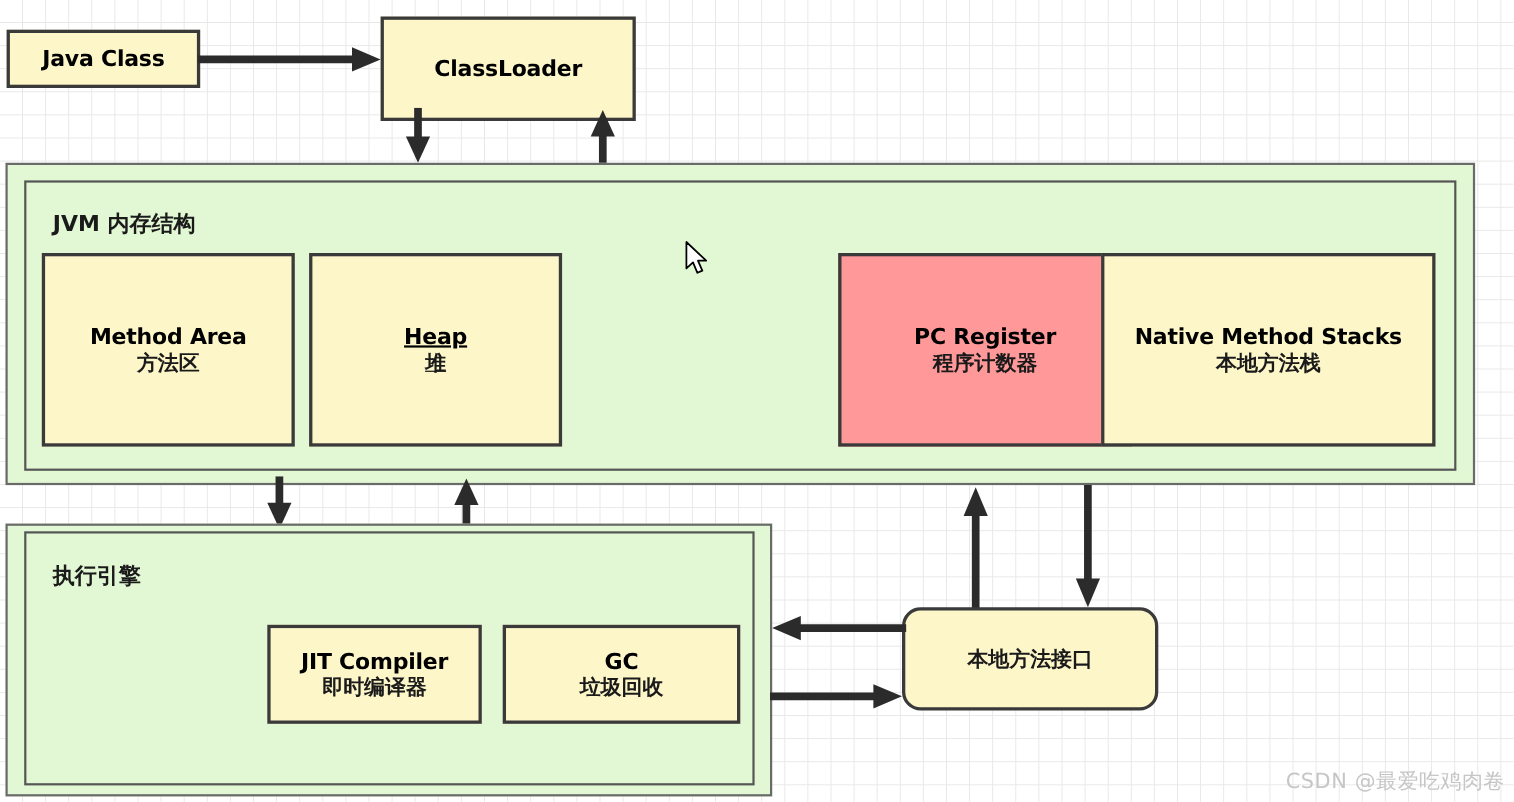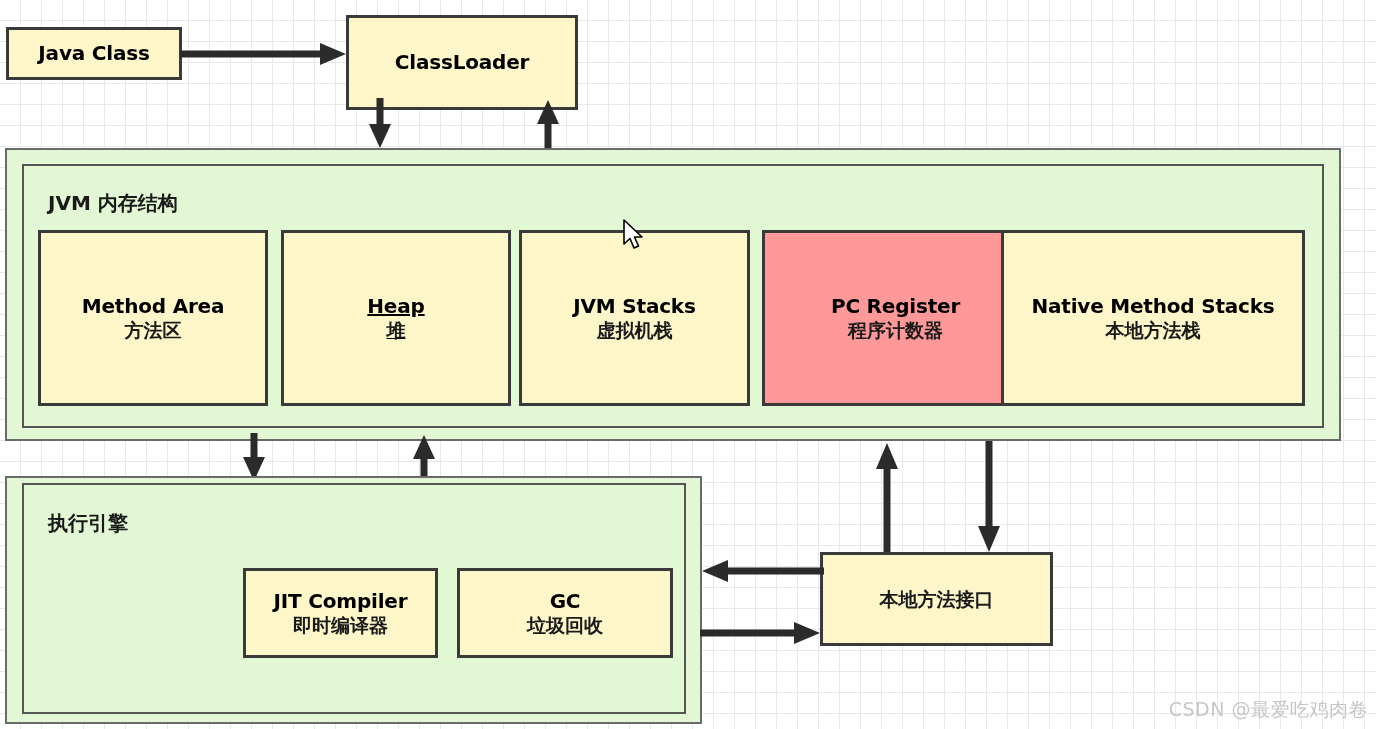--- a/index.html
+++ b/index.html
@@ -108,24 +108,20 @@
   <div class="node yellow" style="left:38px; top:230px; width:230px; height:176px;">
     <span class="label-en">Method Area</span>
     <span class="label-cn">方法区</span>
   </div>
 
   <div class="node yellow" style="left:281px; top:230px; width:230px; height:176px;text-decoration:underline;">
     <span class="label-en">Heap</span>
     <span class="label-cn">堆</span>
   </div>
 
-  <div class="node yellow" style="left:519px; top:230px; width:231px; height:176px;">
-    <span class="label-en">JVM Stacks</span>
-    <span class="label-cn">虚拟机栈</span>
-  </div>
 
   <div class="node red" style="left:762px; top:230px; width:267px; height:176px;">
     <span class="label-en">PC Register</span>
     <span class="label-cn">程序计数器</span>
   </div>
 
   <div class="node yellow" style="left:1001px; top:230px; width:304px; height:176px;">
     <span class="label-en">Native Method Stacks</span>
     <span class="label-cn">本地方法栈</span>
   </div>
@@ -158,21 +154,21 @@
   <div class="node yellow" style="left:243px; top:568px; width:195px; height:90px;">
     <span class="label-en">JIT Compiler</span>
     <span class="label-cn">即时编译器</span>
   </div>
 
   <div class="node yellow" style="left:457px; top:568px; width:216px; height:90px;">
     <span class="label-en">GC</span>
     <span class="label-cn">垃圾回收</span>
   </div>
 
-  <div class="node yellow" style="left:820px; top:552px; width:233px; height:94px;">
+  <div class="node yellow" style="left:820px; top:552px; width:233px; height:94px;border-radius:17px;">
     <span class="label-cn">本地方法接口</span>
   </div>
 
   <svg class="arrow" style="left:700px; top:558px;" width="124" height="26" viewBox="0 0 124 26">
     <line x1="124" y1="13" x2="22" y2="13" stroke="#2b2b2b" stroke-width="7"></line>
     <polygon points="2,13 28,2 28,24" fill="#2b2b2b"></polygon>
   </svg>
 
   <svg class="arrow" style="left:700px; top:620px;" width="124" height="26" viewBox="0 0 124 26">
     <line x1="0" y1="13" x2="100" y2="13" stroke="#2b2b2b" stroke-width="7"></line>

